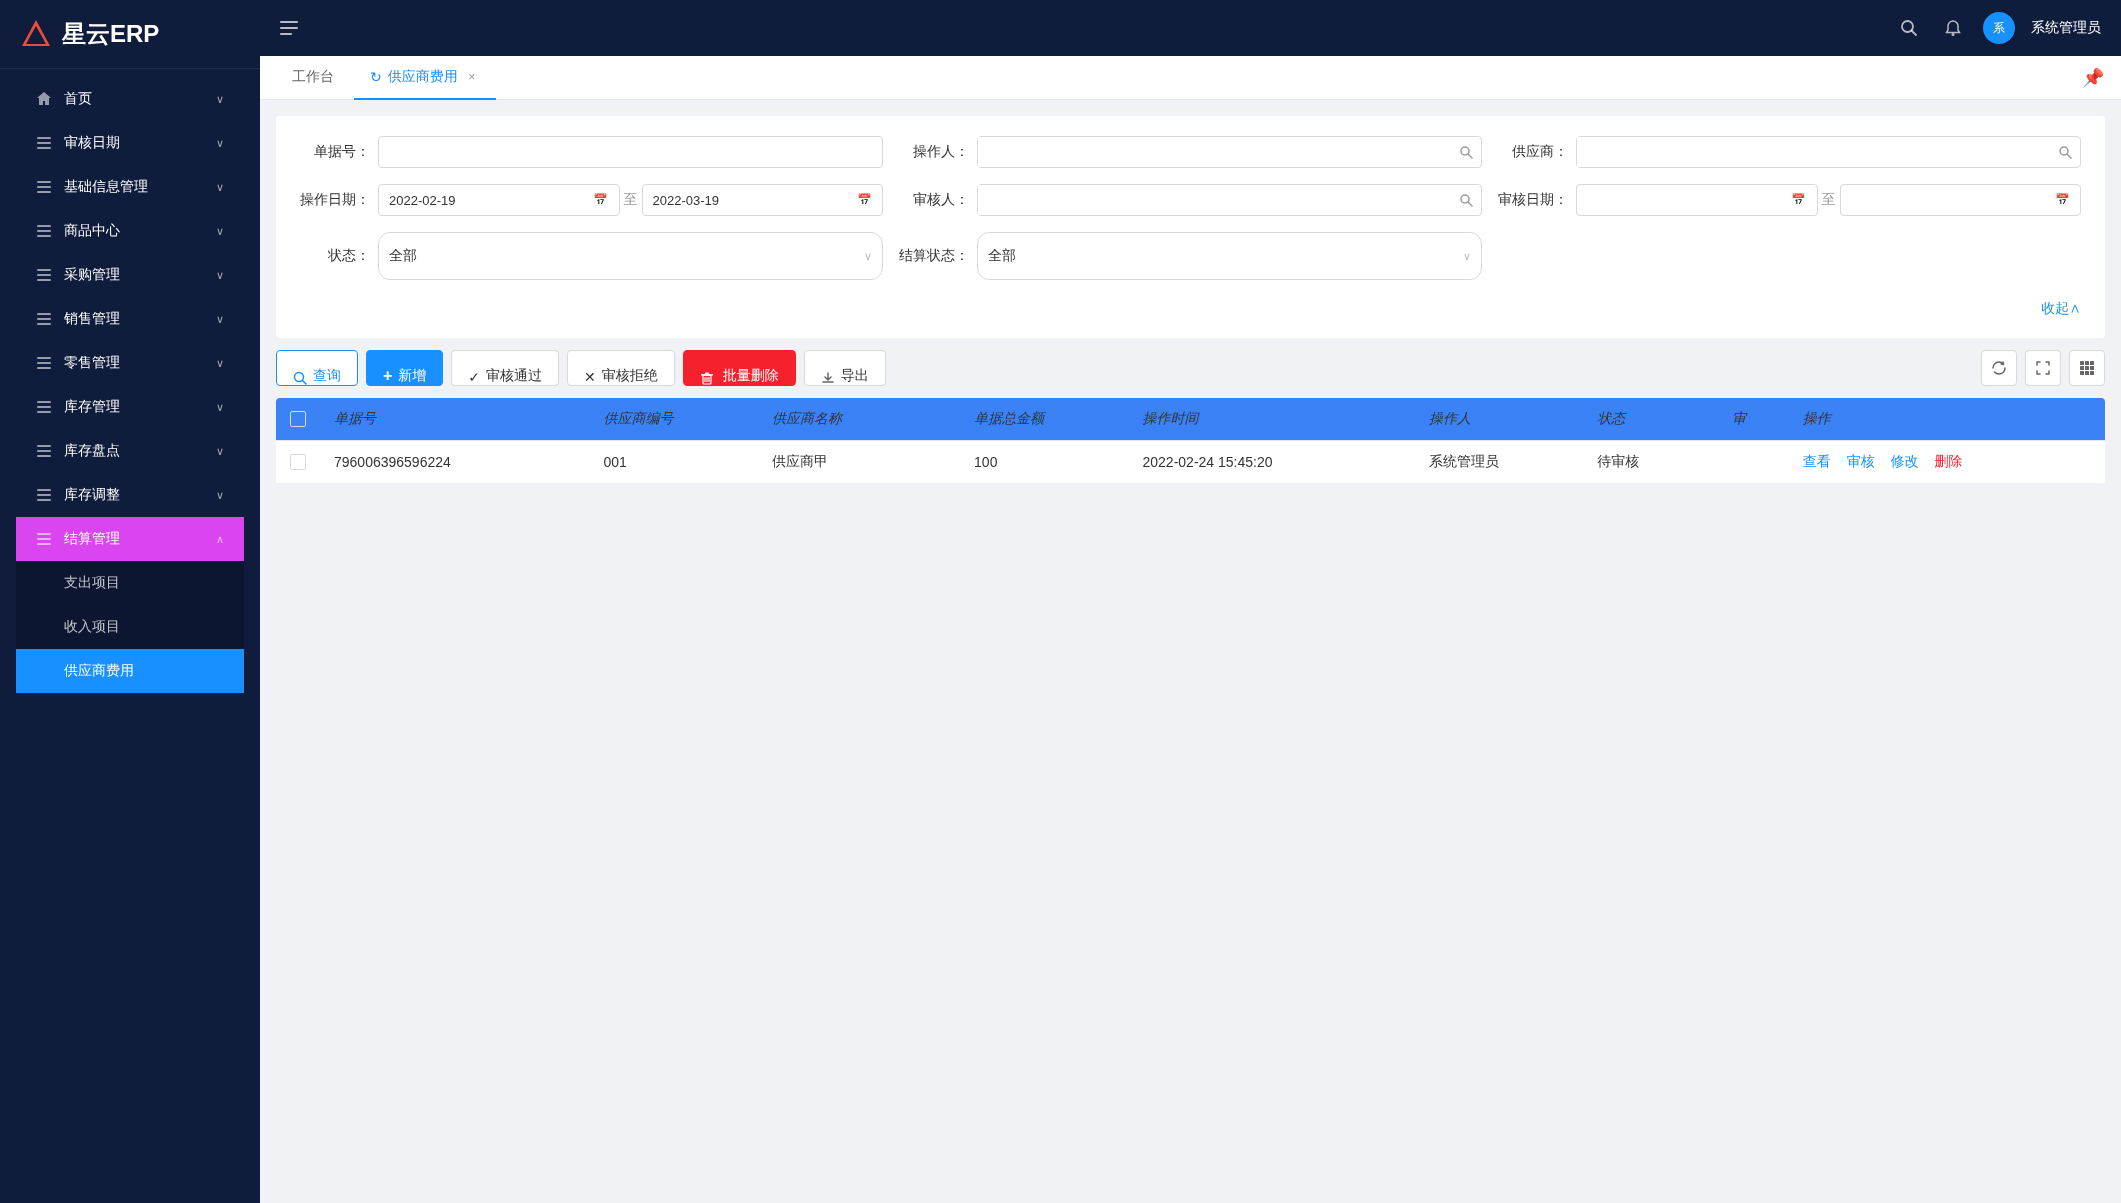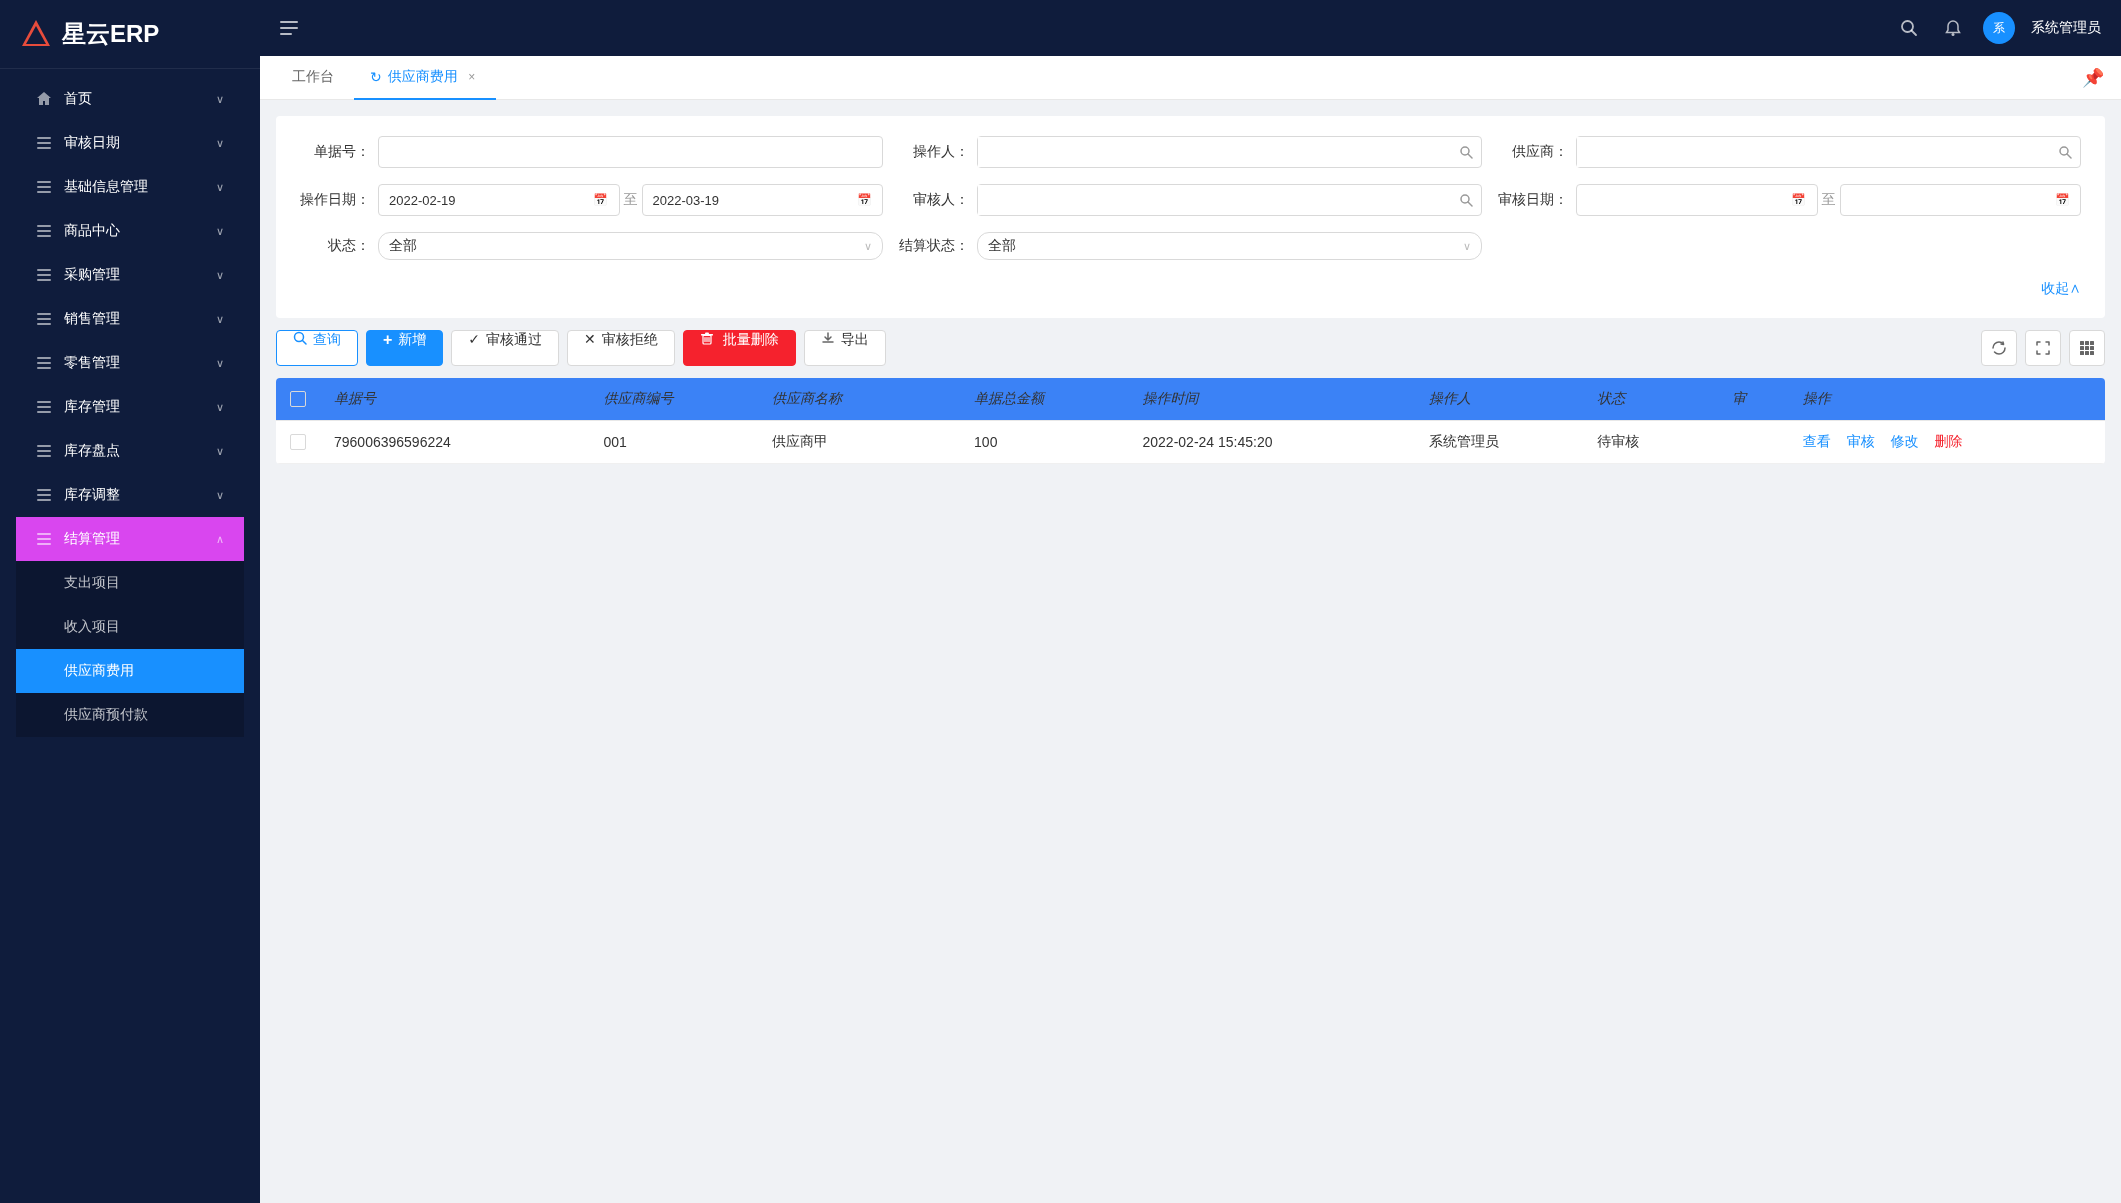--- a/index.html
+++ b/index.html
@@ -49,28 +49,28 @@
     .filter-label { color: #333; white-space: nowrap; font-size: 14px; text-align: right; min-width: 70px; }
     .filter-input { flex: 1; height: 32px; border: 1px solid #d9d9d9; border-radius: 4px; padding: 0 10px; font-size: 14px; outline: none; }
     .input-with-icon { display: flex; align-items: center; flex: 1; border: 1px solid #d9d9d9; border-radius: 4px; height: 32px; }
     .input-with-icon input { flex: 1; border: none; outline: none; padding: 0 10px; font-size: 14px; height: 100%; }
     .input-with-icon .search-btn-icon { padding: 0 8px; color: #999; cursor: pointer; display: flex; align-items: center; }
     .date-range { display: flex; align-items: center; gap: 4px; flex: 1; }
     .date-input { flex: 1; height: 32px; border: 1px solid #d9d9d9; border-radius: 4px; padding: 0 10px; font-size: 13px; outline: none; display: flex; align-items: center; justify-content: space-between; cursor: pointer; min-width: 120px; }
     .date-input span { color: #333; }
     .date-input .cal-icon { color: #bbb; font-size: 12px; }
     .date-sep { color: #999; }
-    .select-input { flex: 1; height: 28px; border: 1px solid #d9d9d9; border-radius: 12px; padding: 0 10px; font-size: 14px; outline: none; display: flex; align-items: center; justify-content: space-between; cursor: pointer; background: #fff; }
+    .select-input { flex: 1; height: 48px; border: 1px solid #d9d9d9; border-radius: 12px; padding: 0 10px; font-size: 14px; outline: none; display: flex; align-items: center; justify-content: space-between; cursor: pointer; background: #fff; }
     .select-input span { color: #333; }
     .select-input .arrow { color: #bbb; font-size: 11px; }
     .collapse-btn { text-align: right; color: #1890ff; cursor: pointer; font-size: 14px; padding-top: 4px; }
 
     
     .toolbar { display: flex; align-items: center; gap: 8px; margin-bottom: 12px; }
-    .btn { display: flex; align-items: flex-start; gap: 6px; padding: 0 16px; height: 36px; border-radius: 4px; cursor: pointer; font-size: 14px; border: 1px solid transparent; }
+    .btn { display: flex; align-items: flex-end; gap: 6px; padding: 0 16px; height: 36px; border-radius: 4px; cursor: pointer; font-size: 14px; border: 1px solid transparent; }
     .btn-query { background: #fff; border-color: #1890ff; color: #1890ff; }
     .btn-add { background: #1890ff; color: #fff; border-color: #1890ff; }
     .btn-approve { background: #fff; border-color: #d9d9d9; color: #333; }
     .btn-reject { background: #fff; border-color: #d9d9d9; color: #333; }
     .btn-delete { background: #f5222d; color: #ffffff; border-color: #f5222d; gap: 9px; }
     .btn-export { background: #fff; border-color: #d9d9d9; color: #333; }
     .toolbar-right { margin-left: auto; display: flex; gap: 8px; }
     .toolbar-icon-btn { width: 36px; height: 36px; border: 1px solid #d9d9d9; border-radius: 4px; background: #fff; display: flex; align-items: center; justify-content: center; cursor: pointer; color: #666; }
 
     
@@ -228,23 +228,20 @@
 
     <div class="submenu">
       <div class="menu-item">
         <span class="menu-label">支出项目</span>
       </div>
       <div class="menu-item">
         <span class="menu-label">收入项目</span>
       </div>
       <div class="menu-item active-sub">
         <span class="menu-label">供应商费用</span>
-      </div>
-      <div class="menu-item">
-        <span class="menu-label">供应商预付款</span>
       </div>
     </div>
   </div>
 </div>
 
 <div class="main">
 
   <div class="header">
     <div class="header-left">
       <div class="hamburger">

